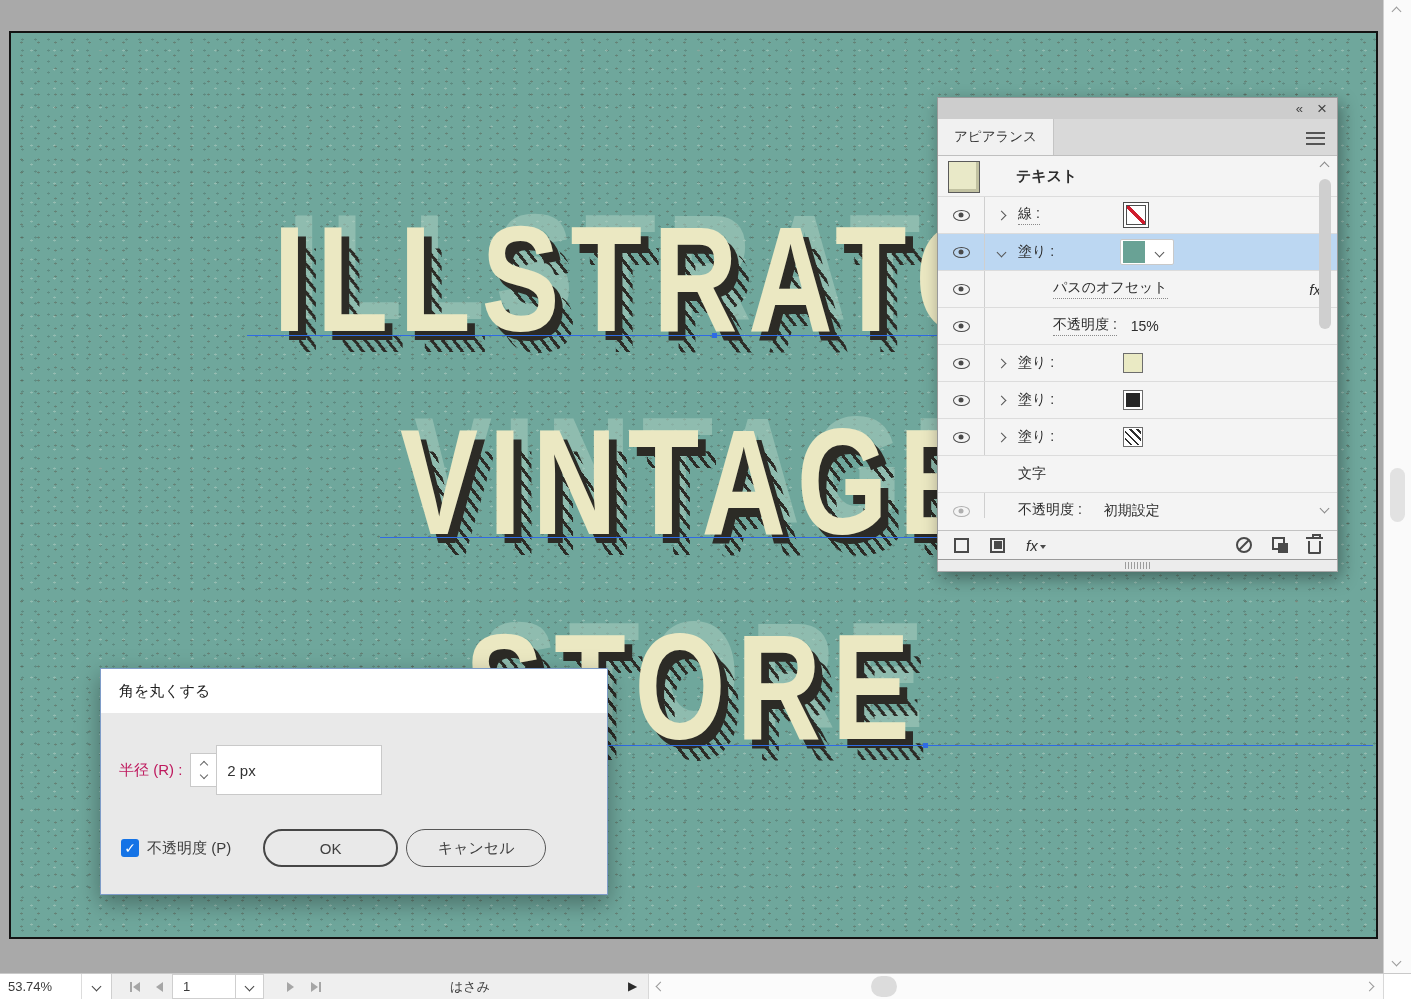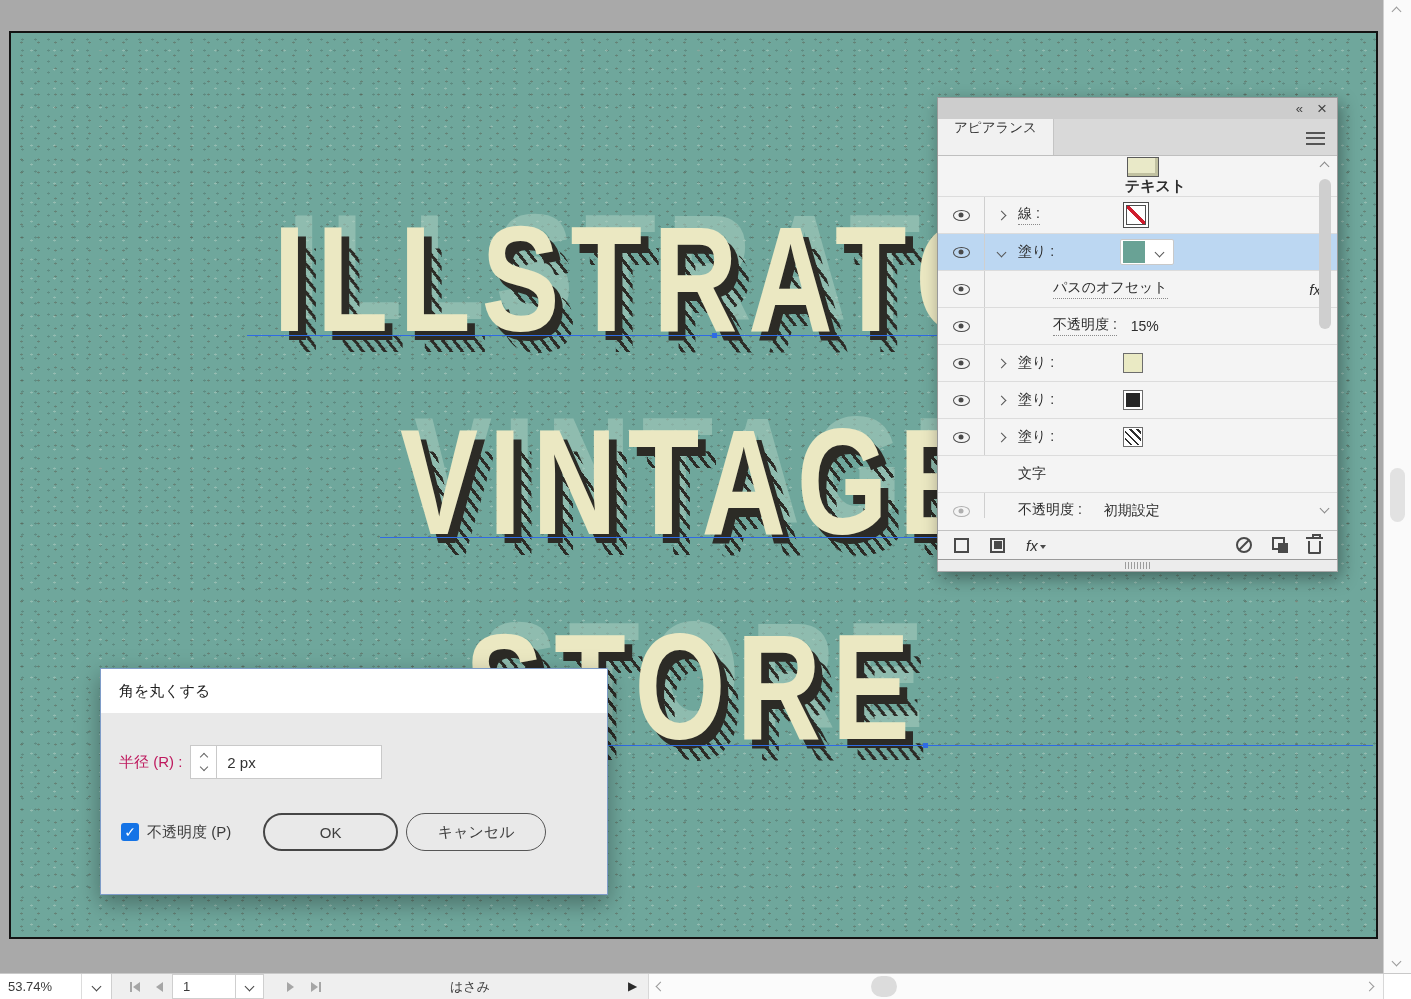--- a/index.html
+++ b/index.html
@@ -33,28 +33,28 @@
 
   
   .panel{ position:absolute; left:937px; top:97px; width:401px; z-index:6;
           box-shadow:3px 6px 16px rgba(0,0,0,.38); }
   .panel-main{ position:relative; height:463px; background:#f4f4f4; border:1px solid #9a9a9a; overflow:hidden; }
   .panel-titlebar{ height:21px; background:#cdcdcd; display:flex; justify-content:flex-end;
                    align-items:center; gap:16px; padding:0 10px; }
   .collapse-gl{ font-size:13px; color:#444; letter-spacing:-2px; line-height:1; cursor:default; }
   .close-gl{ font-size:17px; color:#444; line-height:1; }
   .panel-tabbar{ height:37px; background:#d9d9d9; border-bottom:1px solid #bfbfbf; position:relative; display:flex; }
-  .panel-tab{ background:#f1f1f1; padding:0 16px; display:flex; 
+  .panel-tab{ background:#f1f1f1; padding:0 16px; display:flex; align-items:center;
               font-size:13.5px; color:#333; border-right:1px solid #c4c4c4; }
   .hamburger{ position:absolute; right:12px; top:13px; width:19px; height:13px;
               background:repeating-linear-gradient(to bottom,#555 0 2px,transparent 2px 5.5px); }
   .panel-body{ position:absolute; top:59px; bottom:41px; left:0; right:0; overflow:hidden; }
   .prow{ height:37px; border-bottom:1px solid #dcdcdc; position:relative; display:flex;
          align-items:center; font-size:14px; color:#2d2d2d; }
-  .prow.hdr{ height:40px;flex-direction:column; }
+  .prow.hdr{ height:40px; }
   .prow.sel{ background:#bcd7f2; }
   .eye-cell{ width:47px; flex:none; align-self:stretch; display:flex; align-items:center;
              justify-content:center; border-right:1px solid #cfcfcf; }
   .eye-cell.noline{ border-right:none; }
   .eye{ width:17px; height:11px; border:1.5px solid #4a4a4a; border-radius:50%; position:relative; }
   .eye::after{ content:""; position:absolute; left:50%; top:50%; width:5px; height:5px;
                border-radius:50%; background:#4a4a4a; transform:translate(-50%,-50%); }
   .eye.dim{ opacity:.4; }
   .chev-cell{ width:33px; flex:none; display:flex; justify-content:center; }
   .chev{ width:7px; height:7px; border-right:1.8px solid #555; border-bottom:1.8px solid #555; display:inline-block; }
@@ -113,21 +113,21 @@
   
   .dialog{ position:absolute; left:100px; top:668px; width:508px; height:227px; z-index:5;
            border:1px solid #7e9cc8; box-shadow:0 8px 22px rgba(0,0,0,.35); background:#e9e9e9; }
   .dlg-title{ height:44px; background:#fff; display:flex; align-items:center; padding-left:18px;
               font-size:15px; color:#1f1f1f; }
   .dlg-row1{ display:flex; align-items:center; margin:32px 0 0 18px; }
   .dlg-label{ font-size:15px; color:#be185d; margin-right:8px; }
   .stepper{ width:26px; height:34px; background:#fff; border:1px solid #c9c9c9; border-right:none;
             display:flex; flex-direction:column; align-items:center; justify-content:center; gap:4px; }
   .stepper .chev{ width:6px; height:6px; border-color:#666; }
-  .dlg-input{ width:166px; height:34px; border:1px solid #c9c9c9; background:#fff; font-size:15px;
+  .dlg-input{ width:166px; height:50px; border:1px solid #c9c9c9; background:#fff; font-size:15px;
               color:#333; padding-left:10px; font-family:"Liberation Sans",sans-serif; }
   .dlg-row2{ display:flex; align-items:center; margin:34px 18px 0 20px; }
   .checkbox{ width:18px; height:18px; background:#1473e6; border-radius:3px; color:#fff;
              font-size:14px; line-height:18px; text-align:center; margin-right:8px; }
   .dlg-check-label{ font-size:15px; color:#3c3c3c; }
   .pill{ height:38px; border-radius:19px; background:transparent; font-size:15px; color:#3f3f3f;
          display:flex; align-items:center; justify-content:center; font-family:"Liberation Sans",sans-serif; }
   .pill.ok{ width:135px; border:2.5px solid #464646; margin-left:32px; }
   .pill.cancel{ width:140px; border:1.5px solid #565656; margin-left:8px; }
 

